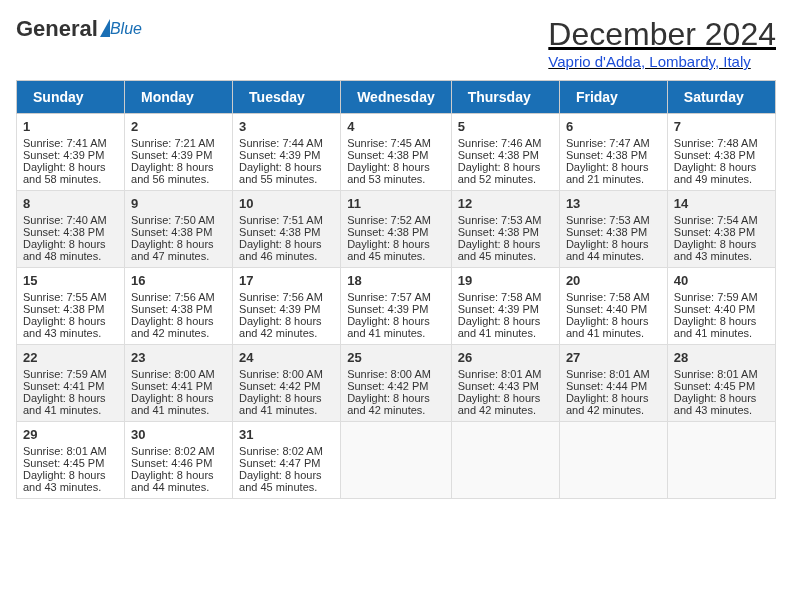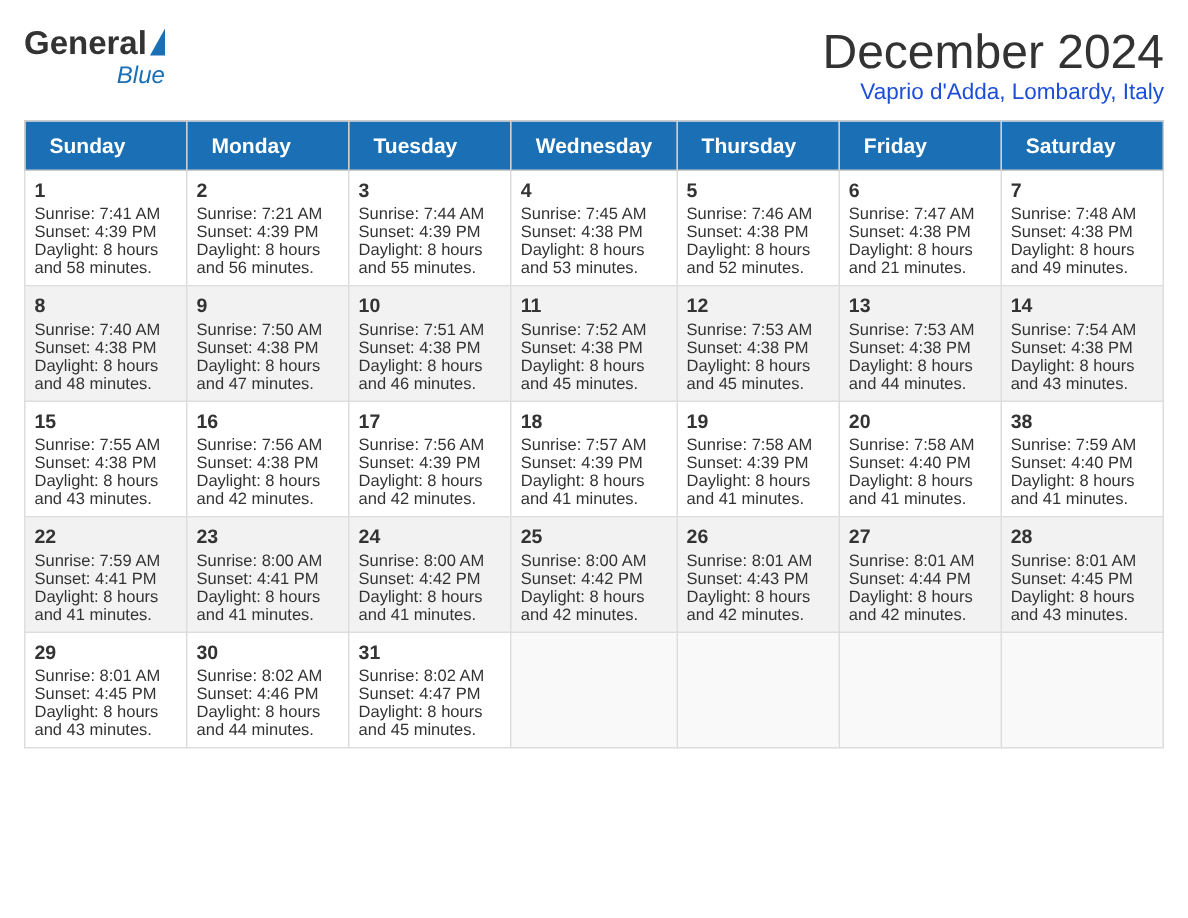--- a/index.html
+++ b/index.html
@@ -11,22 +11,22 @@
       padding: 16px;
     }
     .header {
       display: flex;
       align-items: flex-start;
       justify-content: space-between;
       margin-bottom: 10px;
     }
     .logo {
       display: flex;
-      flex-direction: column;
-      align-items: flex-end;
+      flex-direction: row;
+      align-items: center;
     }
     .logo-text {
       display: flex;
       align-items: center;
       font-size: 22px;
       font-weight: bold;
     }
     .logo-general {
       color: #333;
     }
@@ -37,21 +37,22 @@
     .logo-triangle {
       width: 0;
       height: 0;
       border-left: 10px solid transparent;
       border-right: 0px solid transparent;
       border-bottom: 18px solid #1a6fb5;
       margin-left: 2px;
       margin-bottom: 2px;
     }
     .title-area {
-      text-align: right;
+      text-align: left;
+      text-decoration: underline;
     }
     .month-title {
       font-size: 32px;
       font-weight: normal;
       color: #333;
     }
     .location {
       font-size: 15px;
       color: #1d4ed8;
     }
@@ -247,21 +248,21 @@
         <span>Sunset: 4:39 PM</span><br>
         <span>Daylight: 8 hours and 41 minutes.</span>
       </td>
         <td>
         <span class="day-num">20</span>
         <span>Sunrise: 7:58 AM</span><br>
         <span>Sunset: 4:40 PM</span><br>
         <span>Daylight: 8 hours and 41 minutes.</span>
       </td>
         <td>
-        <span class="day-num">38</span>
+        <span class="day-num">40</span>
         <span>Sunrise: 7:59 AM</span><br>
         <span>Sunset: 4:40 PM</span><br>
         <span>Daylight: 8 hours and 41 minutes.</span>
       </td>
       </tr>
       <tr>
         <td>
         <span class="day-num">22</span>
         <span>Sunrise: 7:59 AM</span><br>
         <span>Sunset: 4:41 PM</span><br>

